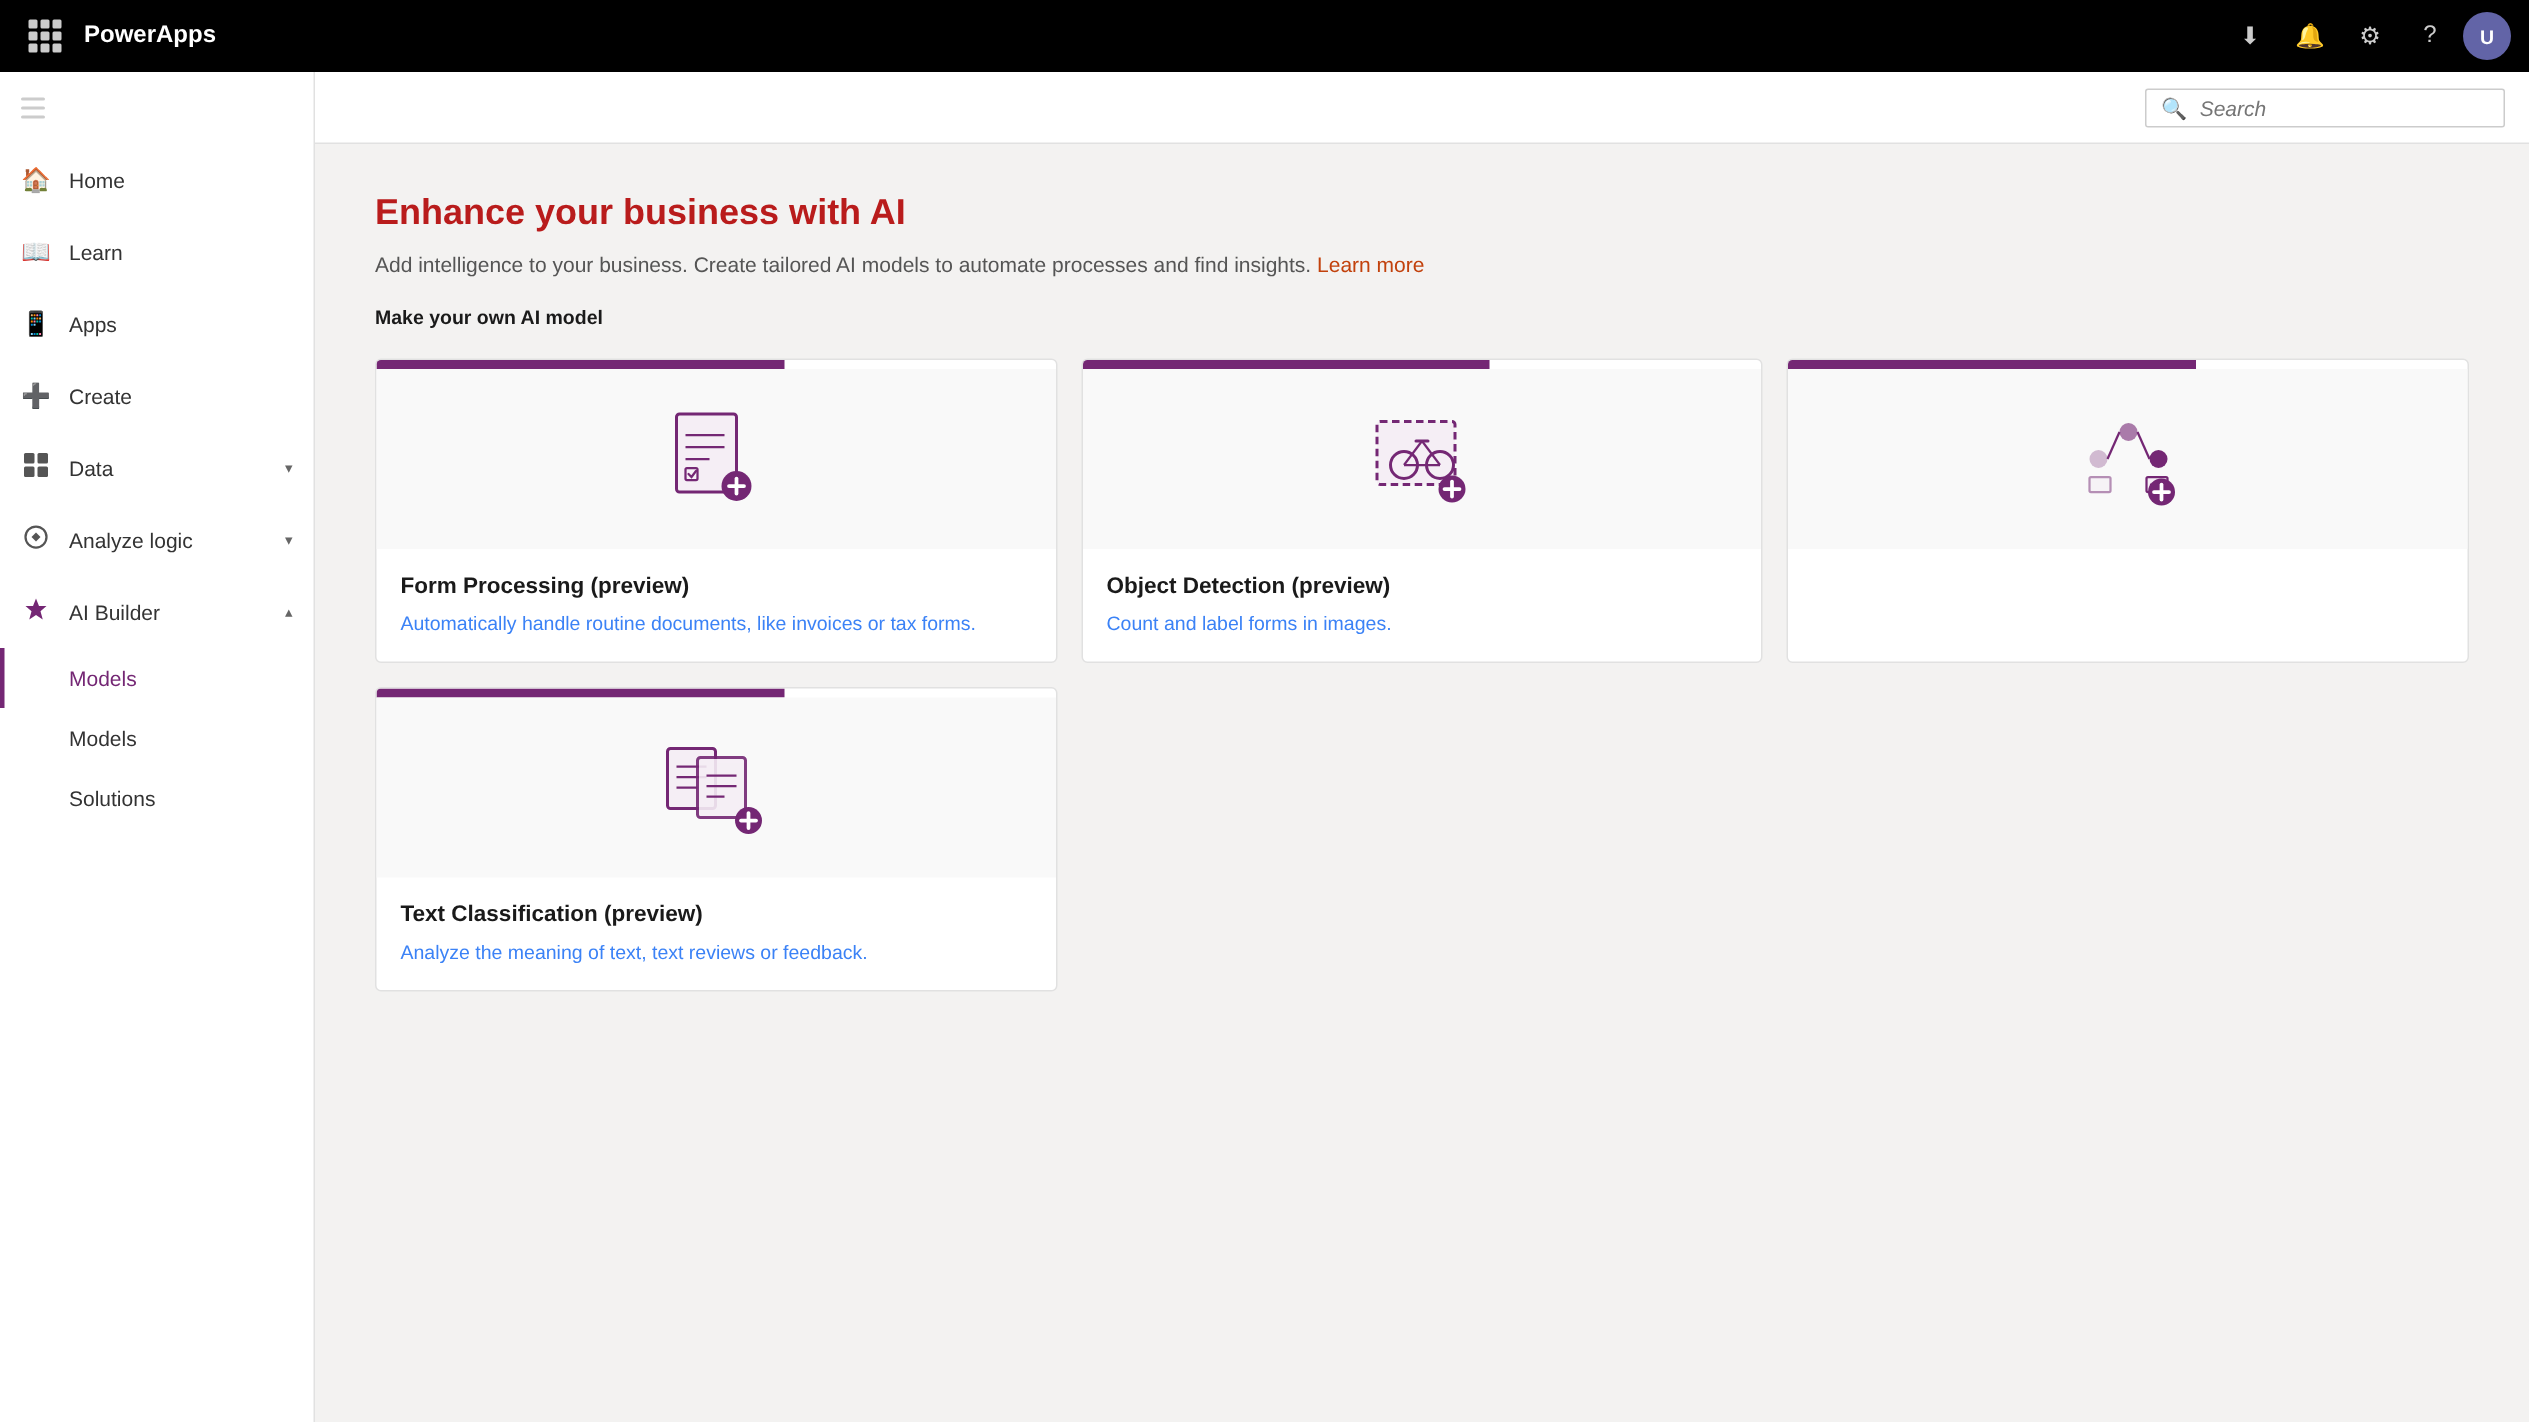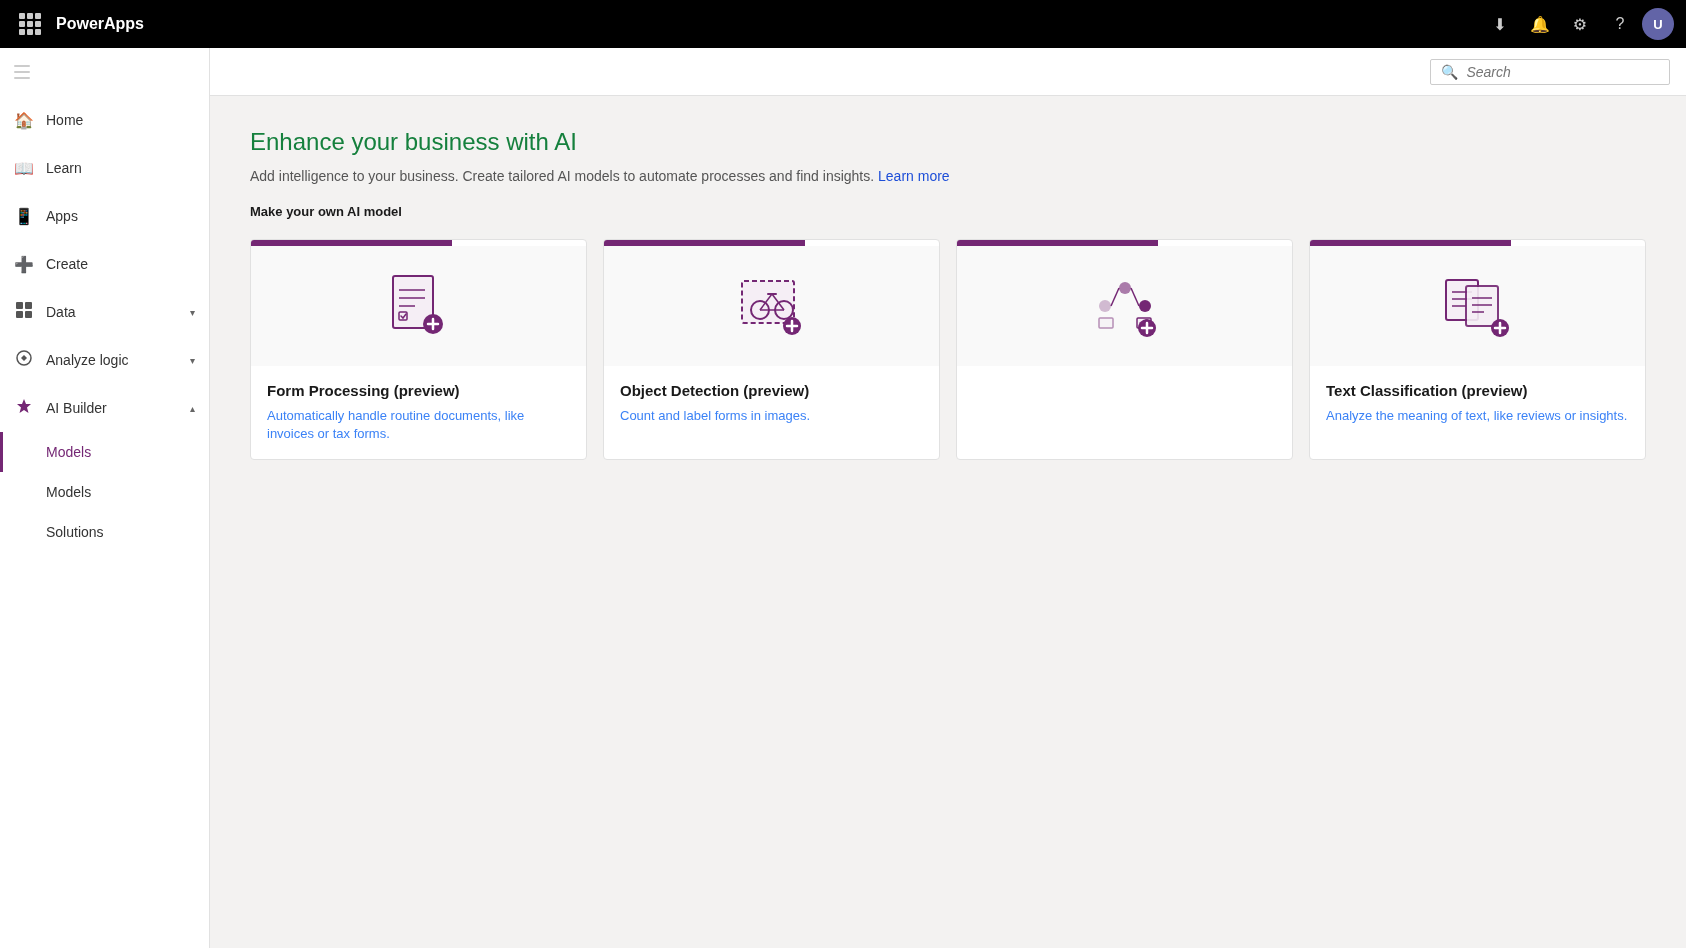--- a/index.html
+++ b/index.html
@@ -151,46 +151,46 @@
     .search-icon-char { color: #666; font-size: 14px; }
 
     
     .page-content {
       flex: 1;
       overflow-y: auto;
       padding: 32px 40px;
     }
     .page-title {
       font-size: 24px;
-      font-weight: 400;
-      color: #15803d;
+      font-weight: 700;
+      color: #b91c1c;
       margin-bottom: 12px;
     }
     .page-subtitle {
       font-size: 14px;
       color: #555;
       margin-bottom: 8px;
     }
     .page-subtitle a {
-      color: #1d4ed8;
+      color: #c2410c;
       text-decoration: none;
       margin-top: 48px;
     }
     .section-title {
       font-size: 13px;
       font-weight: 600;
       color: #1a1a1a;
       margin-bottom: 20px;
       margin-top: 20px;
     }
 
     
     .cards-grid {
       display: grid;
-      grid-template-columns: repeat(4, 1fr);
+      grid-template-columns: repeat(3, 1fr);
       gap: 16px;
     }
     .ai-card {
       background: #fff;
       border: 1px solid #e1e1e1;
       border-radius: 4px;
       overflow: hidden;
       cursor: pointer;
       transition: box-shadow 0.2s;
     }
@@ -455,20 +455,20 @@
               <line x1="34" y1="39" x2="54" y2="39" stroke="#742774" stroke-width="1.5"></line>
               <line x1="34" y1="46" x2="46" y2="46" stroke="#742774" stroke-width="1.5"></line>
 
               <circle cx="62" cy="62" r="9" fill="#742774"></circle>
               <line x1="62" y1="57" x2="62" y2="67" stroke="#fff" stroke-width="2.5" stroke-linecap="round"></line>
               <line x1="57" y1="62" x2="67" y2="62" stroke="#fff" stroke-width="2.5" stroke-linecap="round"></line>
             </svg>
           </div>
           <div class="card-body">
             <div class="card-title">Text Classification (preview)</div>
-            <div class="card-desc">Analyze the meaning of text, like reviews or insights.</div>
+            <div class="card-desc">Analyze the meaning of text, text reviews or feedback.</div>
           </div>
         </div>
 
       </div>
     </div>
   </div>
 </div>
 
 </body></html>

